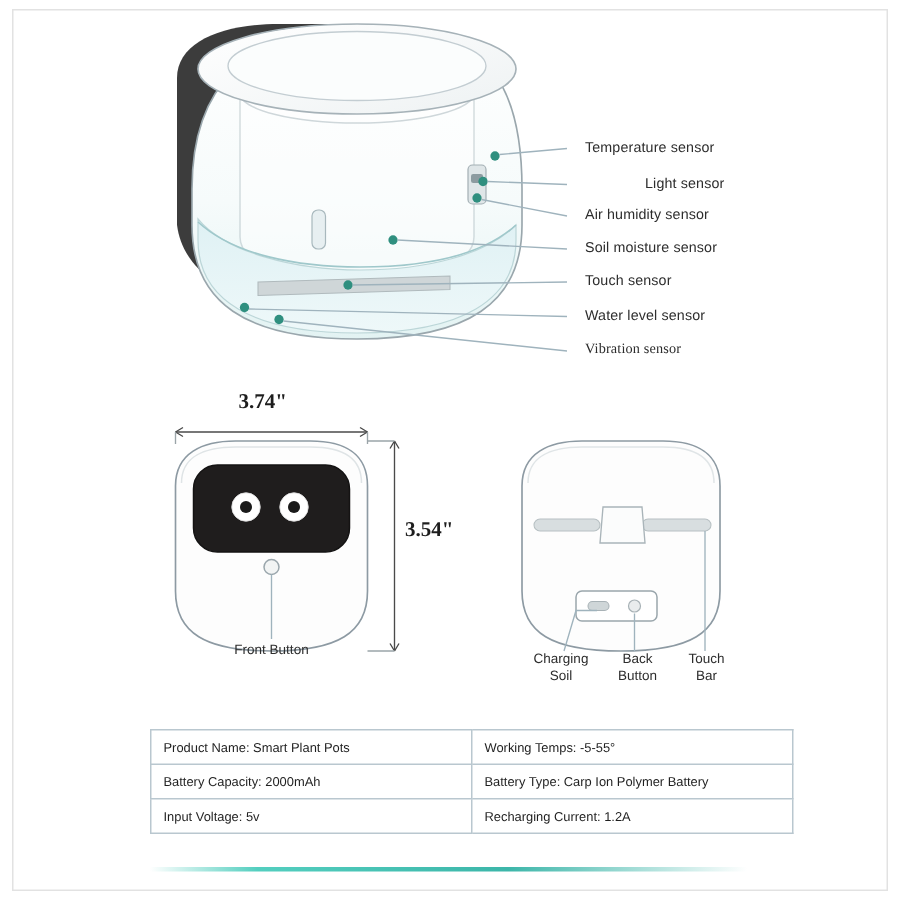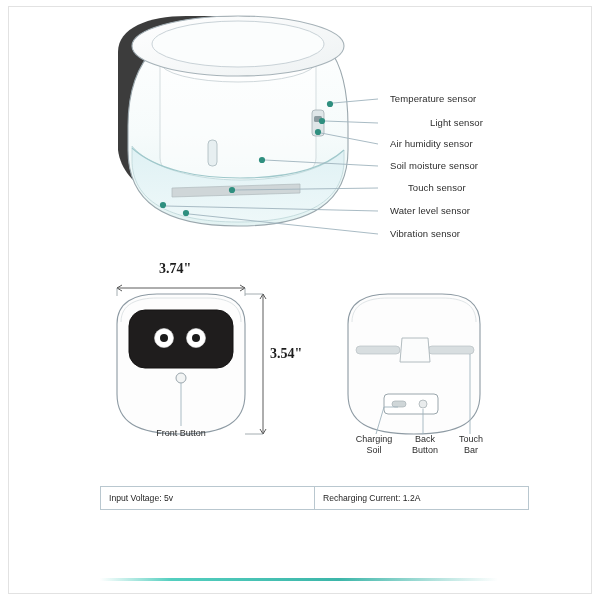--- a/index.html
+++ b/index.html
@@ -162,23 +162,23 @@
         <path d="M235 190 L378 188"></path>
         <path d="M166 206 L378 211"></path>
         <path d="M189 214 L378 234"></path>
       </g>
     </svg>
 
     <div class="callout-label" style="left:390px; top:93px;">Temperature sensor</div>
     <div class="callout-label" style="left:390px; top:117px;margin-left:40px;">Light sensor</div>
     <div class="callout-label" style="left:390px; top:138px;">Air humidity sensor</div>
     <div class="callout-label" style="left:390px; top:160px;">Soil moisture sensor</div>
-    <div class="callout-label" style="left:408px; top:182px;">Touch sensor</div>
+    <div class="callout-label" style="left:390px; top:182px;">Touch sensor</div>
     <div class="callout-label" style="left:390px; top:205px;">Water level sensor</div>
-    <div class="callout-label" style="left:390px; top:228px;">Vibration sensor</div>
+    <div class="callout-label" style="left:390px; top:228px;font-family:Liberation Serif, serif;">Vibration sensor</div>
   </div>
 
   <div style="position:absolute; left:95px; top:262px; width:210px; height:200px;">
     <svg width="210" height="200" viewBox="0 0 210 200">
 
       <g stroke="#4a4a4a" stroke-width="0.9" fill="none">
         <path d="M22 26 L150 26"></path>
         <path d="M22 26 L27 23 M22 26 L27 29"></path>
         <path d="M150 26 L145 23 M150 26 L145 29"></path>
         <path d="M22 26 L22 34" stroke="#9aa4a8"></path>
@@ -245,20 +245,28 @@
       <span>Button</span>
     </div>
     <div class="part-label" style="left:119px; top:158px; width:44px;">
       <span>Touch</span><br>
       <span>Bar</span>
     </div>
   </div>
 
   <table id="spec-table">
     <tbody>
+        <tr>
+      <td class="col-left">Product Name: Smart Plant Pots</td>
+      <td class="col-right">Working Temps: -5-55°</td>
+    </tr>
+    <tr>
+      <td class="col-left">Battery Capacity: 2000mAh</td>
+      <td class="col-right">Battery Type: Carp Ion Polymer Battery</td>
+    </tr>
     <tr>
       <td class="col-left">Input Voltage: 5v</td>
       <td class="col-right">Recharging Current: 1.2A</td>
     </tr>
   </tbody>
     </table>
 
   <div id="accent-bar"></div>
 </div>
 

